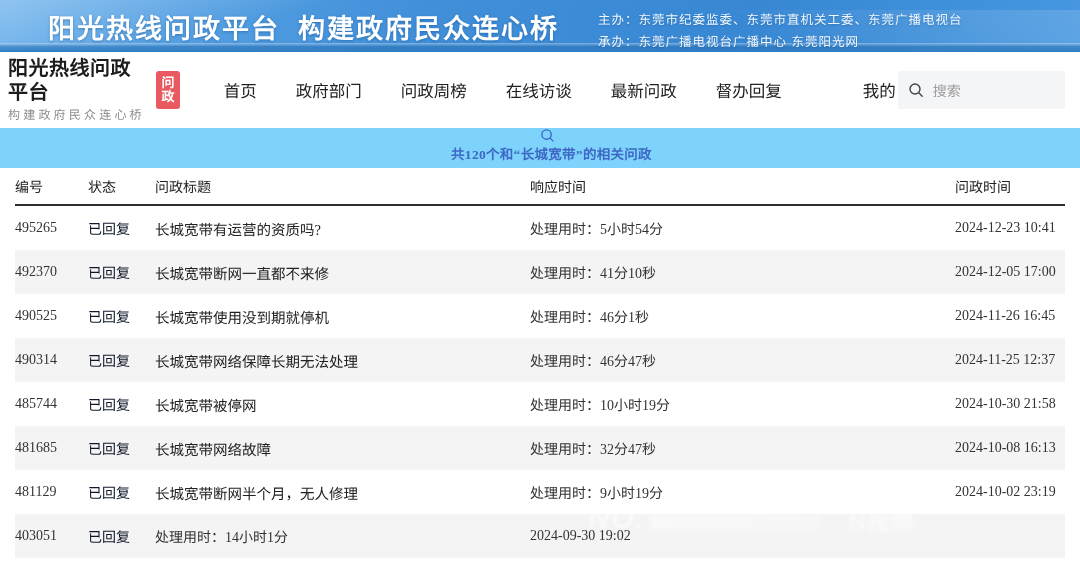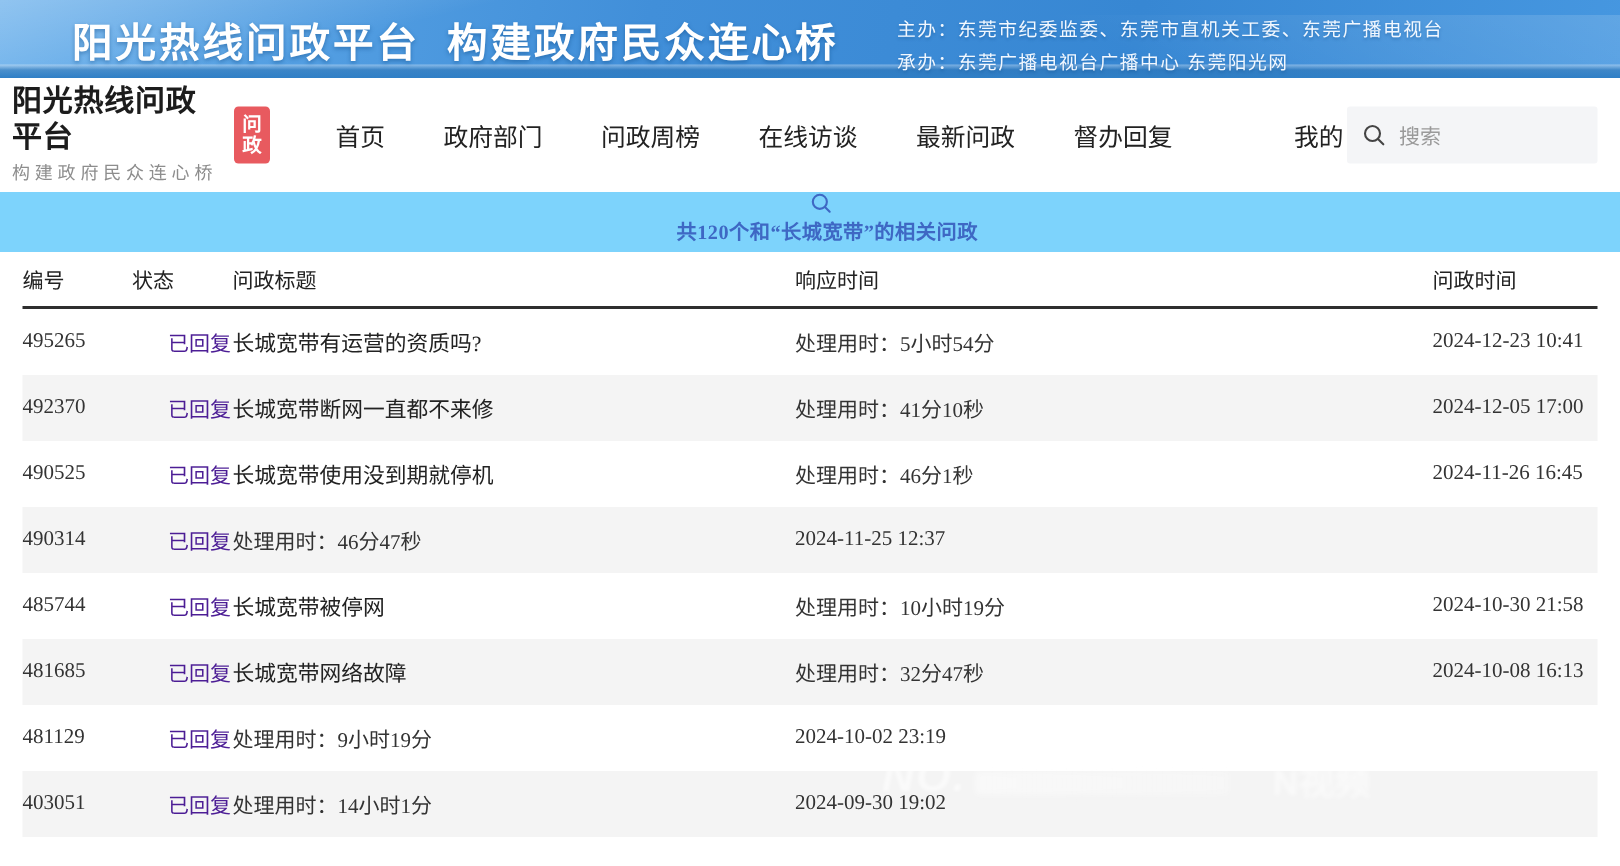--- a/index.html
+++ b/index.html
@@ -73,21 +73,21 @@
 
   
   .table { padding:0 15px; position:relative; }
   .trow { display:grid; grid-template-columns:73px 67px 375px 425px 1fr; align-items:center; }
   .thead { height:38px; border-bottom:2px solid #2e2e2e; }
   .thead > div { font-size:14px; font-weight:normal; color:#222; }
   .tbody .trow { height:44px; }
   .tbody .trow:nth-child(even) { background:#f4f4f4; }
   .cell-id, .cell-time, .cell-resp, .cell-title { font-family:"Liberation Serif","DejaVu Serif",serif; }
   .cell-id { font-size:14px; color:#333; }
-  .cell-status { font-size:14px; color:#4c1d95; font-family:"Liberation Serif","DejaVu Serif",serif;margin-left:24px; }
+  .cell-status { font-size:14px; color:#0f172a; font-family:"Liberation Serif","DejaVu Serif",serif; }
   .cell-title { font-size:14.5px; color:#222; cursor:pointer; white-space:nowrap; overflow:hidden; }
   .cell-resp { font-size:14px; color:#333; }
   .cell-time { font-size:14px; color:#333; }
 
   
   .watermark {
     position:absolute; left:588px; top:498px; display:flex; align-items:center;
     color:rgba(255,255,255,.55); pointer-events:none; z-index:5;
   }
   .wm-left { font-size:30px; font-weight:bold; font-style:italic; filter:blur(1px); letter-spacing:1px; }
@@ -172,40 +172,42 @@
         <div class="trow">
     <div class="cell-id">490525</div>
     <div class="cell-status">已回复</div>
     <div class="cell-title">长城宽带使用没到期就停机</div>
     <div class="cell-resp"><span>处理用时：</span><span>46分1秒</span></div>
     <div class="cell-time">2024-11-26 16:45</div>
   </div>
         <div class="trow">
     <div class="cell-id">490314</div>
     <div class="cell-status">已回复</div>
+    <div class="cell-title">长城宽带网络保障长期无法处理</div>
     <div class="cell-resp"><span>处理用时：</span><span>46分47秒</span></div>
     <div class="cell-time">2024-11-25 12:37</div>
   </div>
         <div class="trow">
     <div class="cell-id">485744</div>
     <div class="cell-status">已回复</div>
     <div class="cell-title">长城宽带被停网</div>
     <div class="cell-resp"><span>处理用时：</span><span>10小时19分</span></div>
     <div class="cell-time">2024-10-30 21:58</div>
   </div>
         <div class="trow">
     <div class="cell-id">481685</div>
     <div class="cell-status">已回复</div>
     <div class="cell-title">长城宽带网络故障</div>
     <div class="cell-resp"><span>处理用时：</span><span>32分47秒</span></div>
     <div class="cell-time">2024-10-08 16:13</div>
   </div>
         <div class="trow">
     <div class="cell-id">481129</div>
     <div class="cell-status">已回复</div>
+    <div class="cell-title">长城宽带断网半个月，无人修理</div>
     <div class="cell-resp"><span>处理用时：</span><span>9小时19分</span></div>
     <div class="cell-time">2024-10-02 23:19</div>
   </div>
         <div class="trow">
     <div class="cell-id">403051</div>
     <div class="cell-status">已回复</div>
     <div class="cell-resp"><span>处理用时：</span><span>14小时1分</span></div>
     <div class="cell-time">2024-09-30 19:02</div>
   </div>
       </div>

